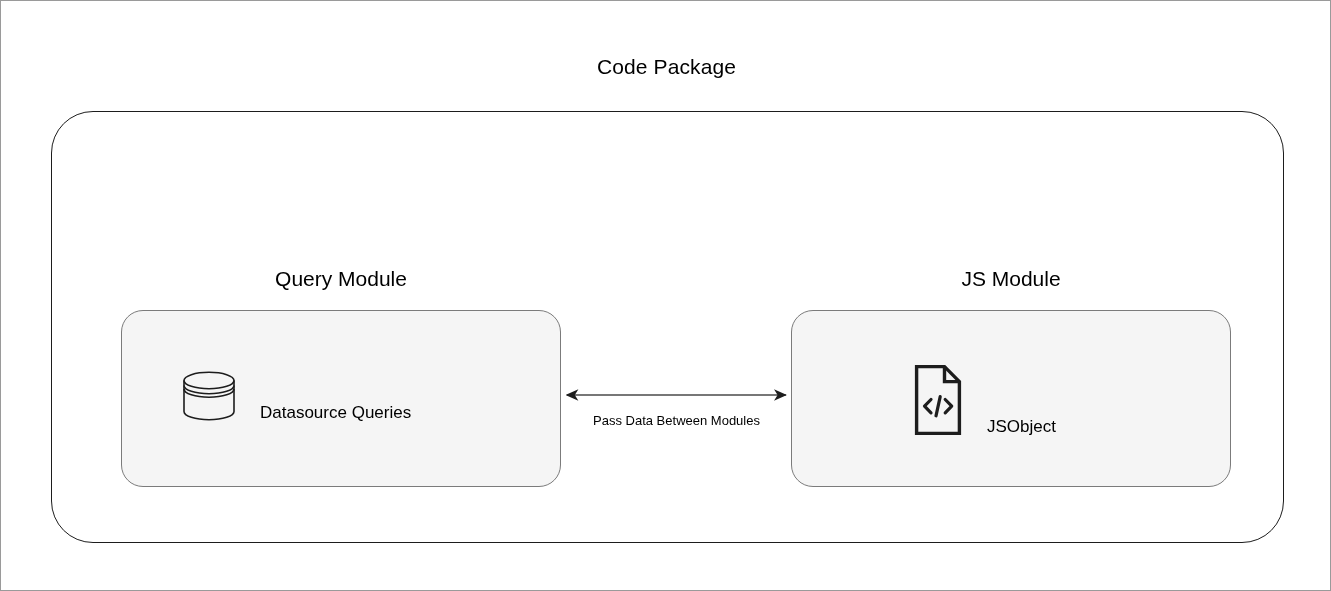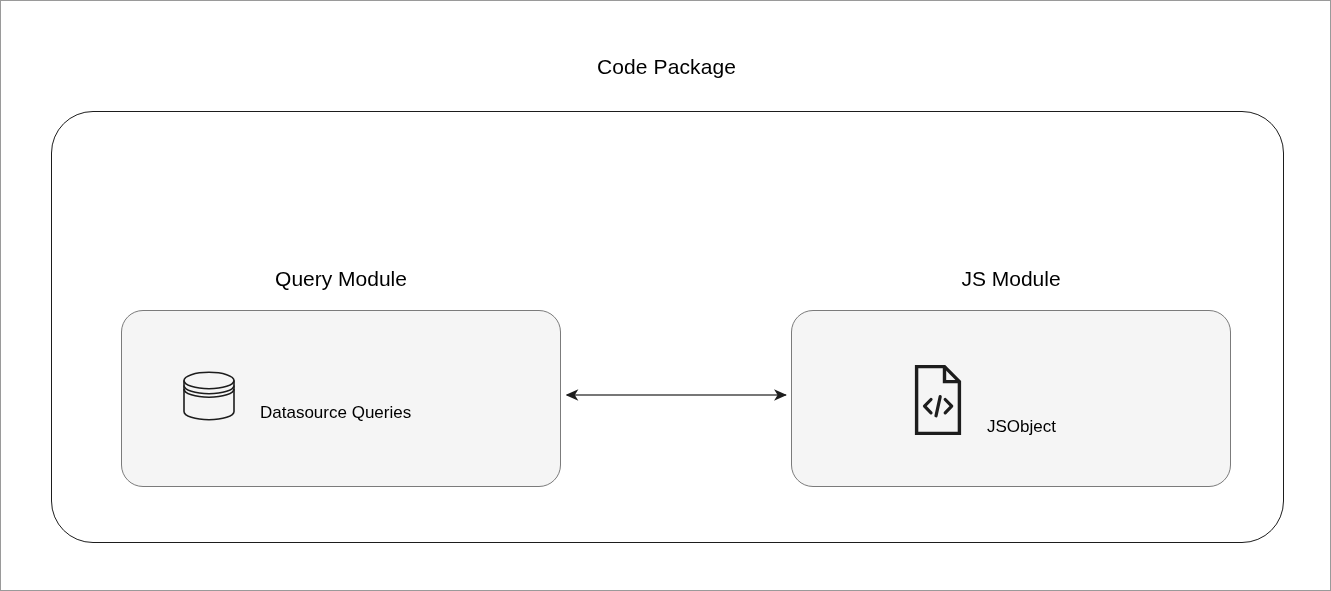--- a/index.html
+++ b/index.html
@@ -169,14 +169,15 @@
           <path d="M0,0.6 L8.6,4.5 L0,8.4 L2.4,4.5 Z" fill="#1d1d1d"></path>
         </marker>
         <marker id="arrowStart" markerWidth="9" markerHeight="9" refX="1" refY="4.5" orient="auto" markerUnits="strokeWidth">
           <path d="M8.6,0.6 L0,4.5 L8.6,8.4 L6.2,4.5 Z" fill="#1d1d1d"></path>
         </marker>
       </defs>
       <line x1="6" y1="14" x2="225" y2="14" stroke="#4a4a4a" stroke-width="1.5" marker-start="url(#arrowStart)" marker-end="url(#arrowEnd)"></line>
     </svg>
   </div>
 
+  <div class="connector-label">Pass Data Between Modules</div>
 
 </div>
 
 </body></html>

